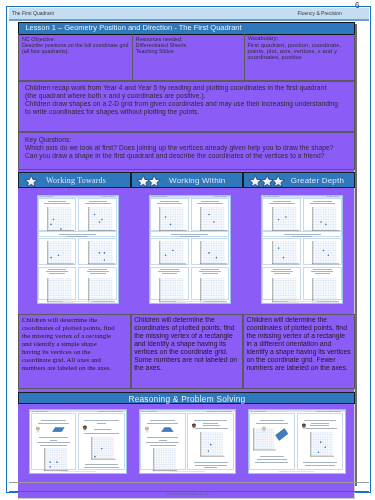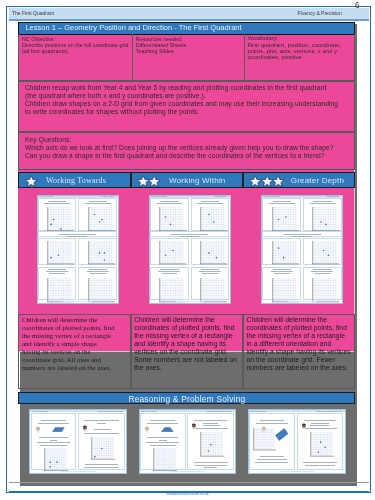--- a/index.html
+++ b/index.html
@@ -11,21 +11,21 @@
 
   
   .topbar{position:absolute;left:8.5px;top:7.6px;width:360px;height:11.2px;
      background:#c5ddf0;box-sizing:border-box;}
   .t-left{position:absolute;left:3.5px;top:2.2px;font-size:5px;color:#3a3a3a;}
   .t-right{position:absolute;left:289px;top:2.2px;font-size:5px;color:#3a3a3a;}
   .t-num{position:absolute;left:355px;top:0.6px;font-size:8.2px;color:#3a3a3a;}
   .topbar-sep{position:absolute;left:8.5px;top:18.8px;width:360px;height:1.8px;background:#6f9fd0;}
 
   
-  .doc{position:absolute;left:18.4px;top:22.4px;width:337px;height:330px;background:#ec4899;
+  .doc{position:absolute;left:18.4px;top:22.4px;width:337px;height:477px;background:#8b5cf6;
      border-right:1px solid #cccccc;border-bottom:1px solid #cccccc;box-sizing:border-box;}
   .doc-shadow{position:absolute;left:20.2px;top:24.2px;width:337px;height:461.5px;background:#6d6d6d;}
 
   .lesson-bar{position:absolute;left:0;top:0;width:337px;height:12.2px;
      background:#2f78bc;border:1.3px solid #101418;box-sizing:border-box;
      color:#e9f1f9;font-size:7.5px;line-height:9.4px;padding-left:6px;}
 
   .row-info{position:absolute;left:0;top:11.9px;width:337px;height:46.3px;
      border:0.9px solid #5a5a5a;border-top:none;box-sizing:border-box;display:flex;}
   .row-info .col{flex:0 0 auto;box-sizing:border-box;padding:1.3px 2.2px 0 2.6px;

